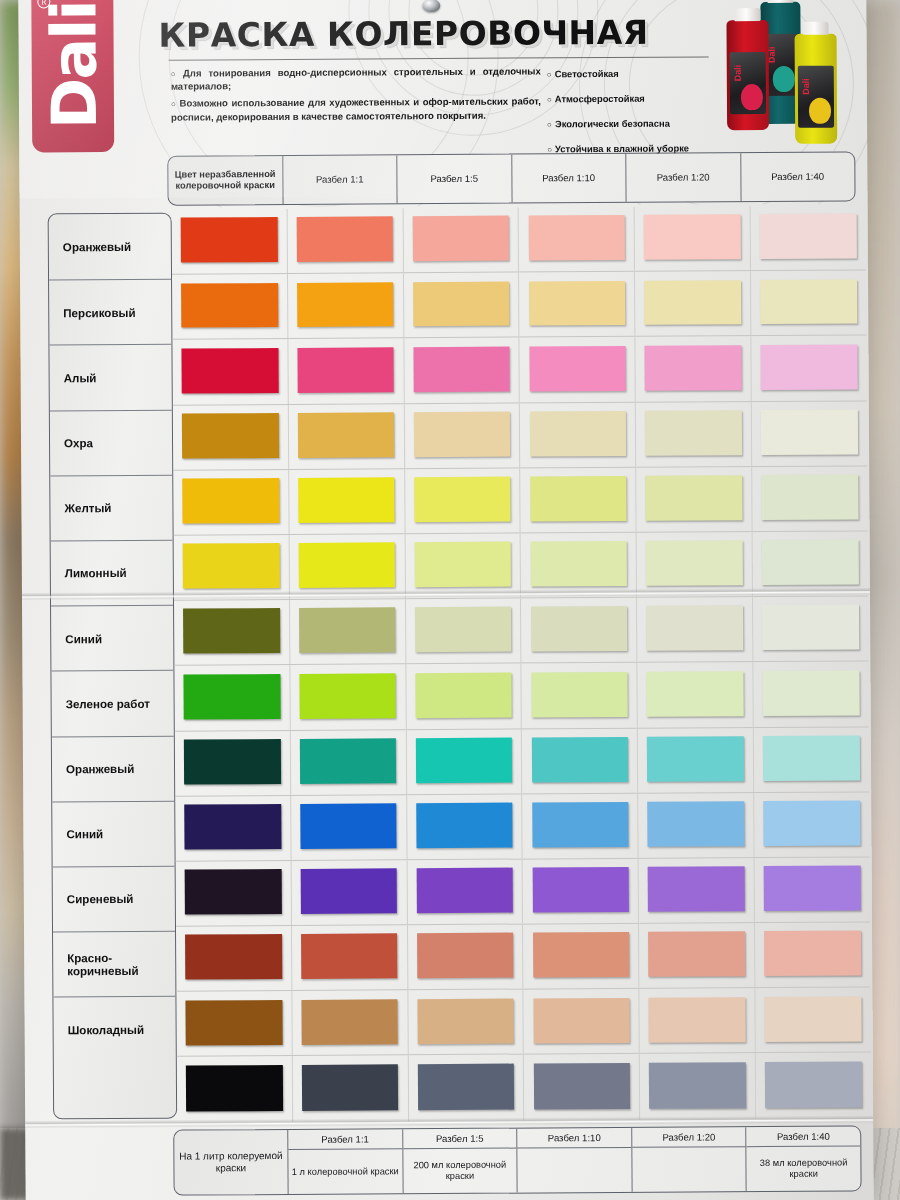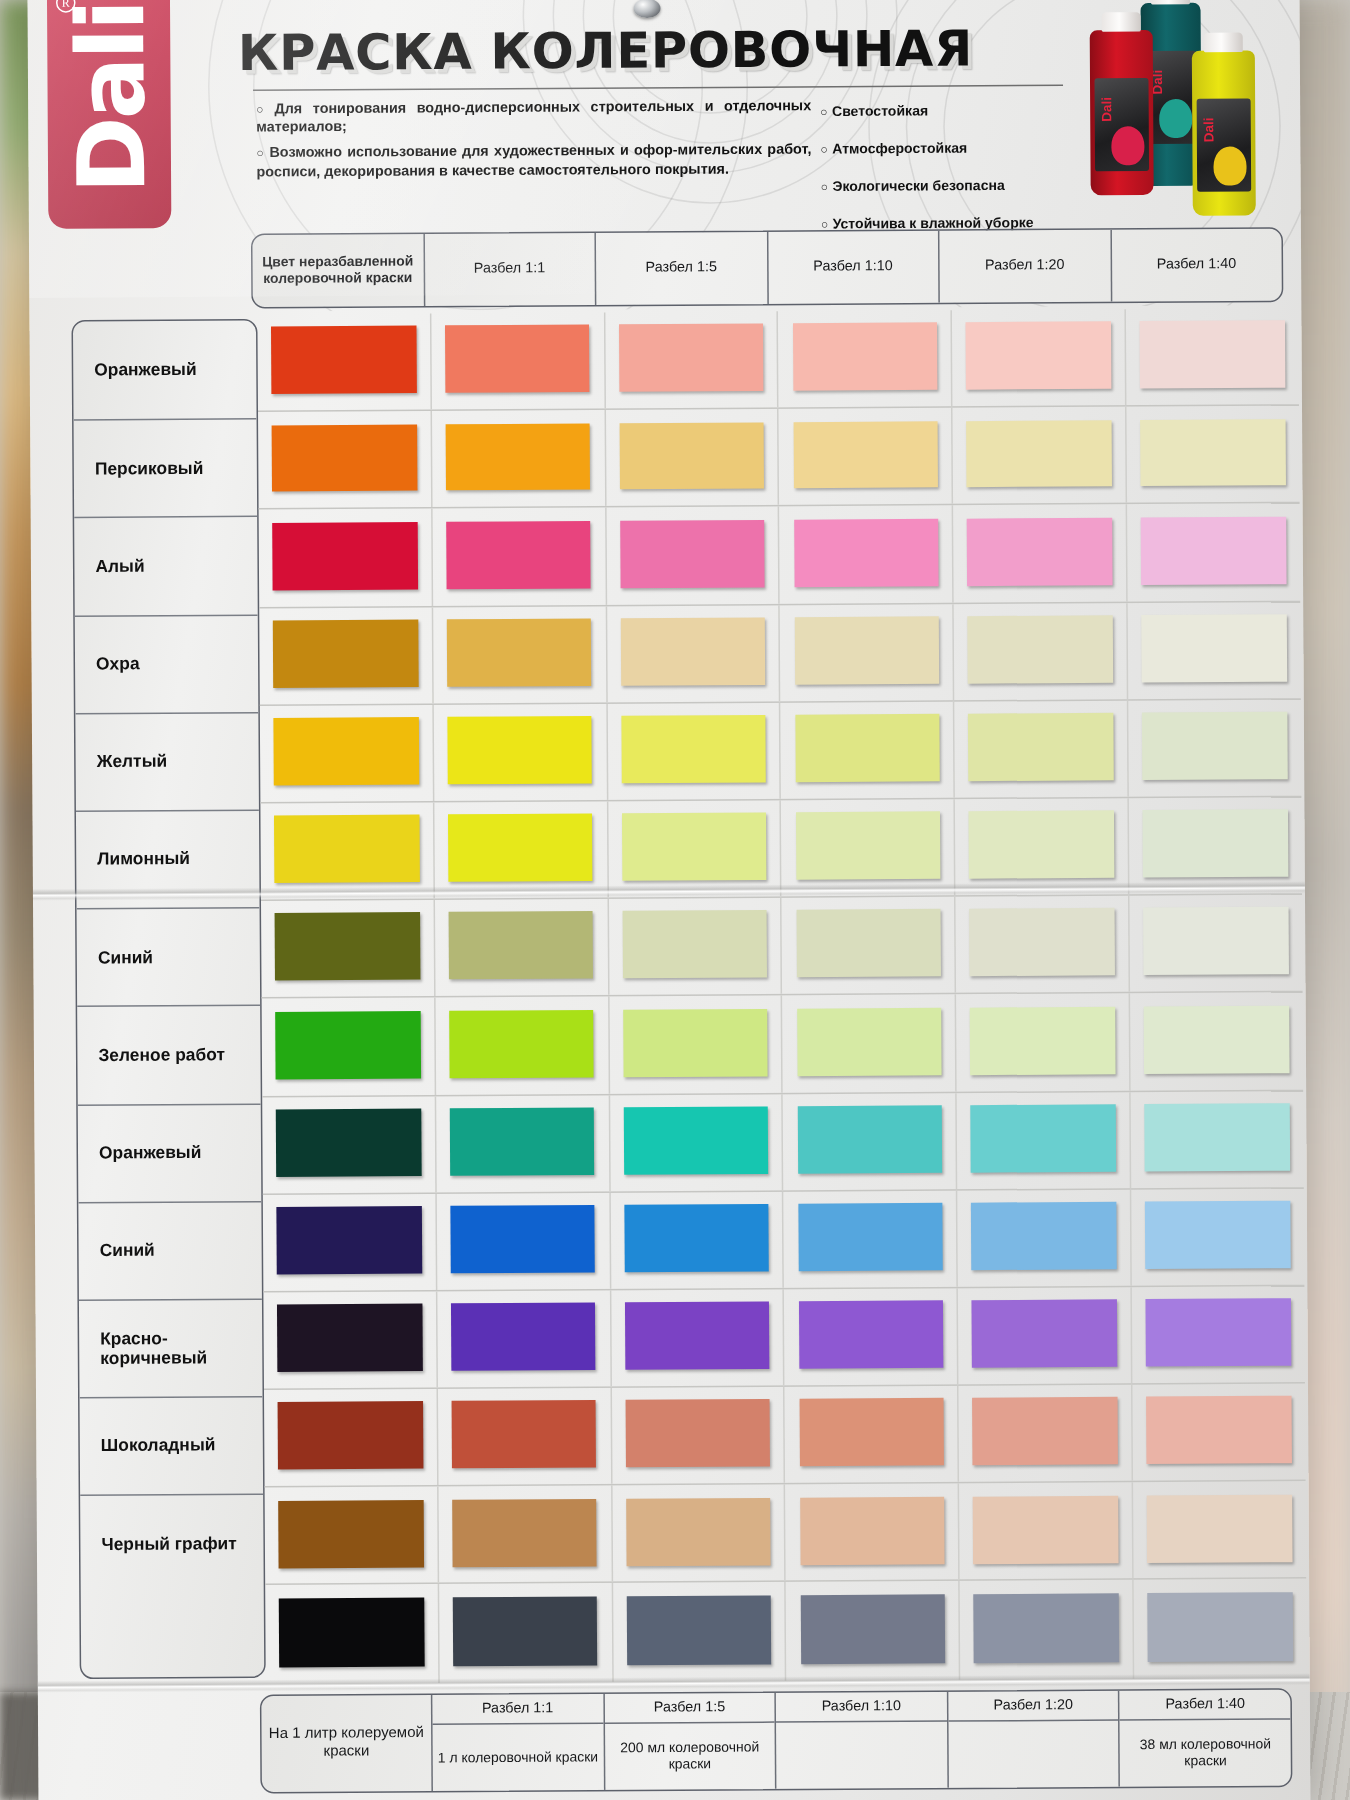--- a/index.html
+++ b/index.html
@@ -362,27 +362,27 @@
         <div class="nc">
           <span>Зеленое работ</span>
         </div>
         <div class="nc">
           <span>Оранжевый</span>
         </div>
         <div class="nc">
           <span>Синий</span>
         </div>
         <div class="nc">
+          <span>Сиреневый</span>
+        </div>
+        <div class="nc">
           <span>Красно-коричневый</span>
         </div>
         <div class="nc">
           <span>Шоколадный</span>
-        </div>
-        <div class="nc">
-          <span>Черный графит</span>
         </div>
       </div>
 
     <div id="swatch-grid">
         <div class="srow">
           <div class="scell">
             <div class="chip" title="Оранжевый — Цвет неразбавленной колеровочной краски" style="background: rgb(224, 58, 22);"></div>
           </div>
           <div class="scell">
             <div class="chip" title="Оранжевый — Разбел 1:1" style="background: rgb(240, 121, 95);"></div>

